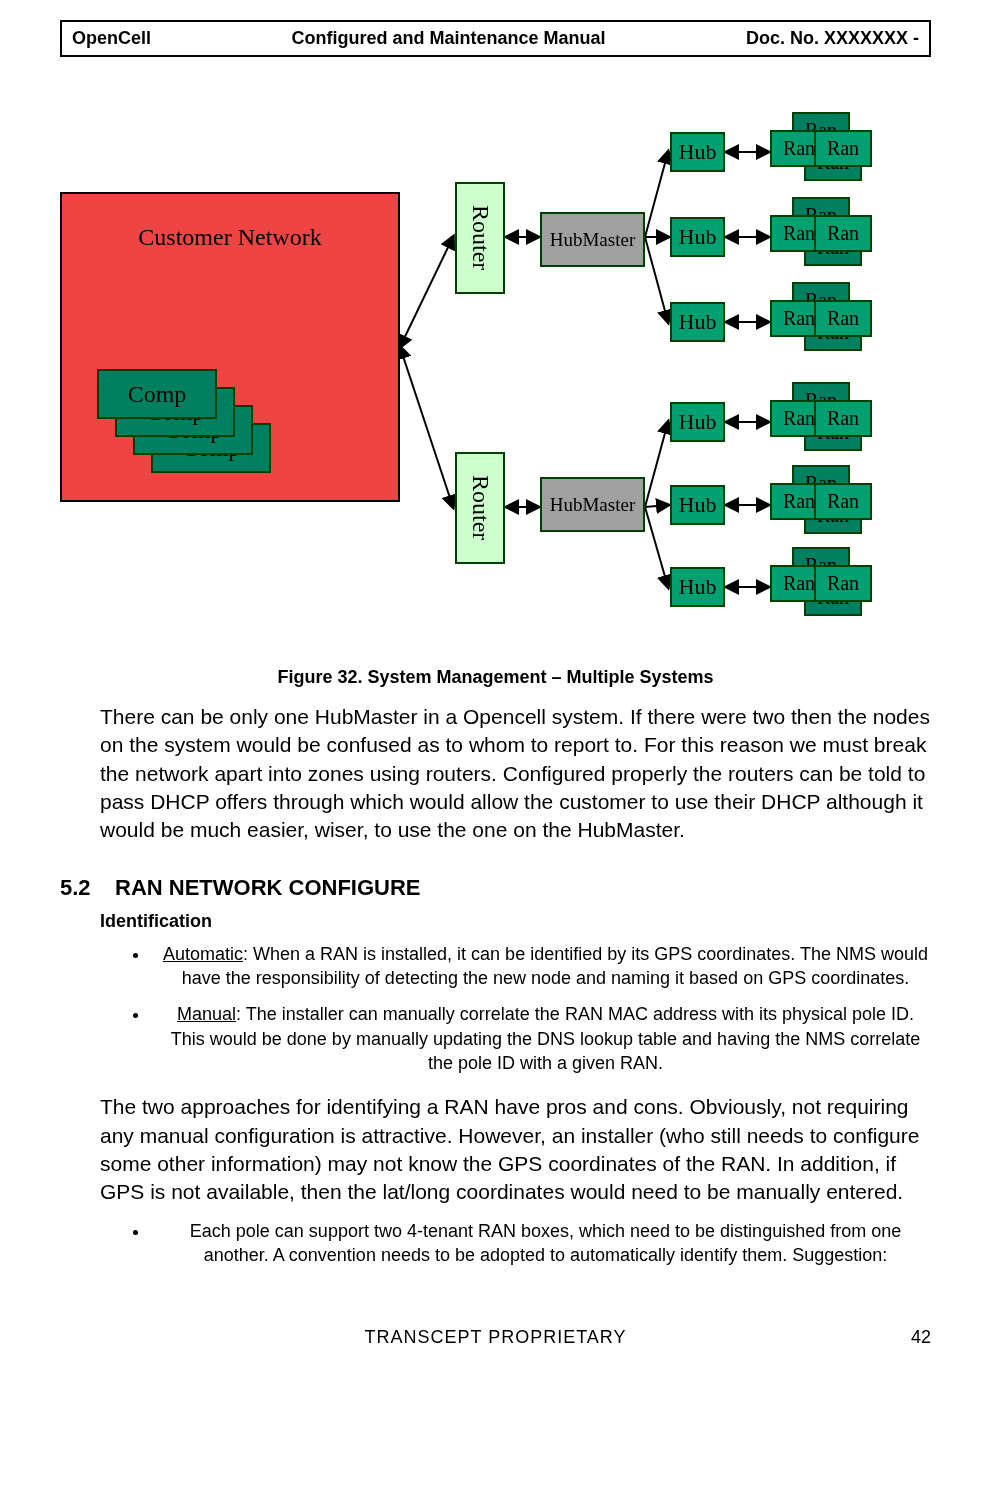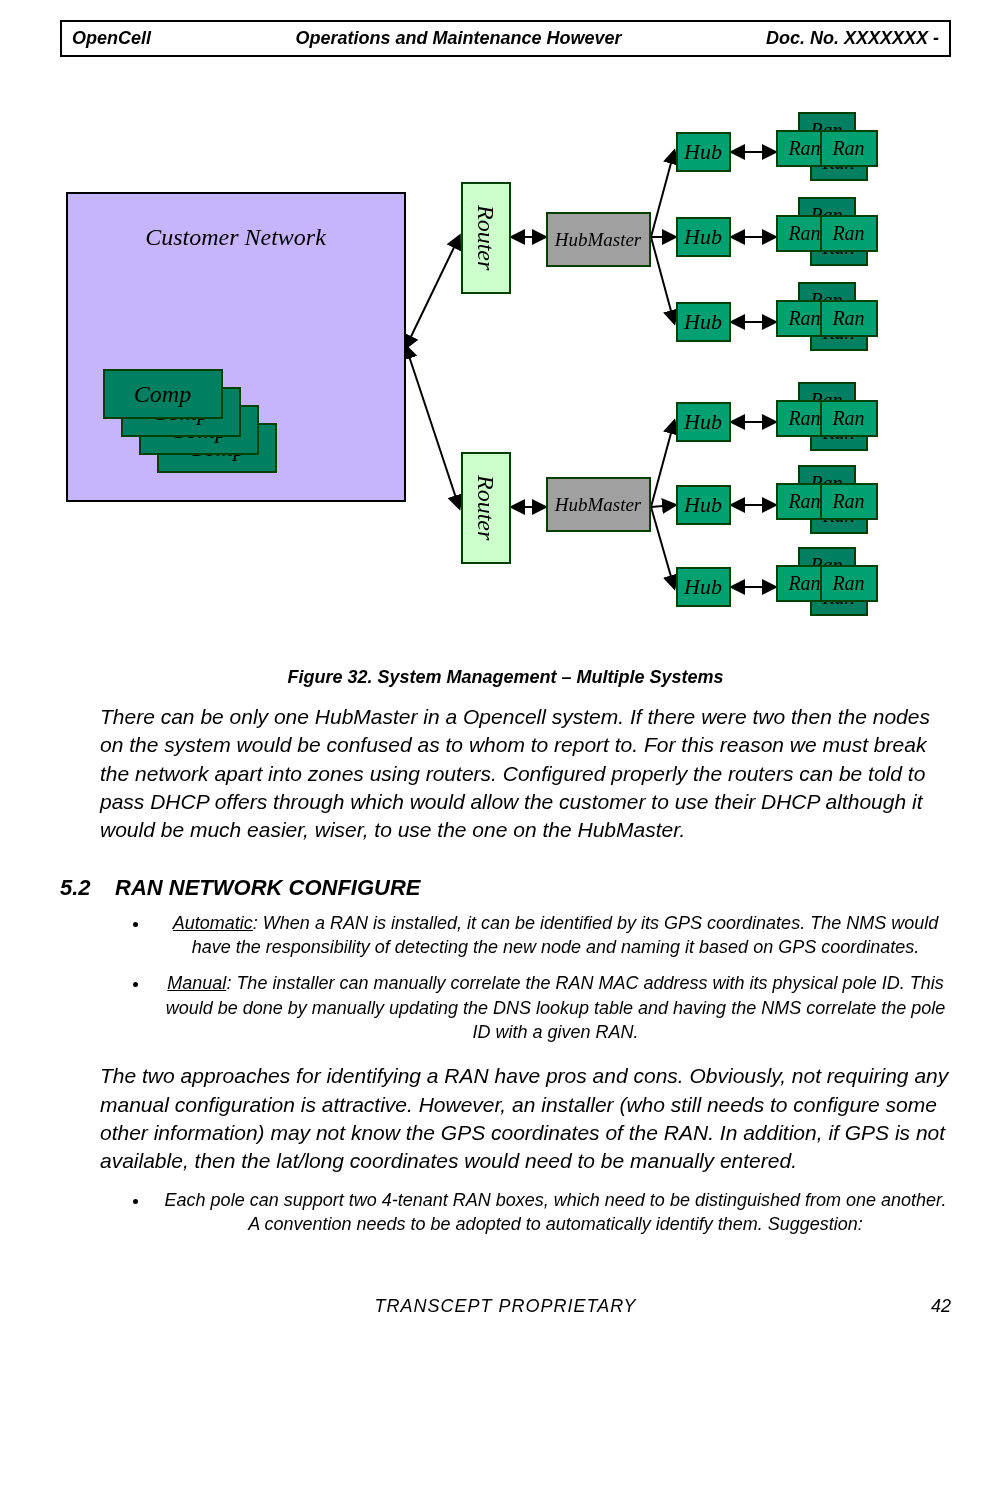--- a/index.html
+++ b/index.html
@@ -3,22 +3,21 @@
   <meta charset="utf-8">
   <style>
     * { box-sizing: border-box; margin: 0; padding: 0; }
     body {
       font-family: Arial, Helvetica, sans-serif;
       background: #fff;
       width: 1007px;
       padding: 0;
     }
     .page {
-      padding: 20px 56px 30px 60px;
-      font-style: italic;
+      padding: 20px 76px 30px 60px;
     }
     .header-bar {
       border: 2px solid #000;
       padding: 6px 10px;
       display: flex;
       justify-content: space-between;
       font-weight: bold;
       font-size: 18px;
       margin-bottom: 20px;
     }
@@ -28,21 +27,21 @@
       height: 580px;
       margin: 0 auto 10px auto;
     }
     .customer-box {
       position: absolute;
       left: 0;
       top: 115px;
       width: 340px;
       height: 310px;
       border: 2px solid #000;
-      background: #c4b5fd;
+      background: #ef4444;
     }
     .customer-title {
       font-family: "Times New Roman", serif;
       font-size: 24px;
       text-align: center;
       margin-top: 30px;
     }
     .noc-box {
       position: absolute;
       left: 55px;
@@ -218,21 +217,21 @@
       letter-spacing: 1px;
     }
     .footer-wrap { position: relative; }
   </style>
 </head>
 <body>
 
 <div class="page">
   <div class="header-bar">
     <span>OpenCell</span>
-    <span>Operations and Maintenance However</span>
+    <span>Configured and Maintenance Manual</span>
     <span>Doc. No.  XXXXXXX -</span>
   </div>
 
   <div class="diagram-container">
     <svg class="lines">
       <defs>
         <marker id="ah" markerWidth="8" markerHeight="8" refX="6" refY="4" orient="auto">
           <path d="M0,0 L8,4 L0,8 Z" fill="#000"></path>
         </marker>
         <marker id="ahs" markerWidth="8" markerHeight="8" refX="2" refY="4" orient="auto">
@@ -324,20 +323,21 @@
 
   <div class="caption">Figure 32.  System Management – Multiple Systems</div>
 
   <p class="body-text">There can be only one HubMaster in a Opencell system. If there were two then the nodes on the system would be confused as to whom to report to. For this reason we must break the network apart into zones using routers. Configured properly the routers can be told to pass DHCP offers through which would allow the customer to use their DHCP although it would be much easier, wiser, to use the one on the HubMaster.</p>
 
   <div class="section-heading">
     <span class="section-num">5.2</span>
     <span>RAN NETWORK CONFIGURE</span>
   </div>
 
+  <div class="sub-heading">Identification</div>
 
 
   <ul class="bullets">
     <li><span class="underline">Automatic</span><span>: When a RAN is installed, it can be identified by its GPS coordinates. The NMS would have the responsibility of detecting the new node and naming it based on GPS coordinates.</span></li>
     <li><span class="underline">Manual</span><span>: The installer can manually correlate the RAN MAC address with its physical pole ID. This would be done by manually updating the DNS lookup table and having the NMS correlate the pole ID with a given RAN.</span></li>
   </ul>
 
   <p class="body-text" style="margin-bottom:12px">The two approaches for identifying a RAN have pros and cons. Obviously, not requiring any manual configuration is attractive. However, an installer (who still needs to configure some other information) may not know the GPS coordinates of the RAN. In addition, if GPS is not available, then the lat/long coordinates would need to be manually entered.</p>
 
   <ul class="bullets">

